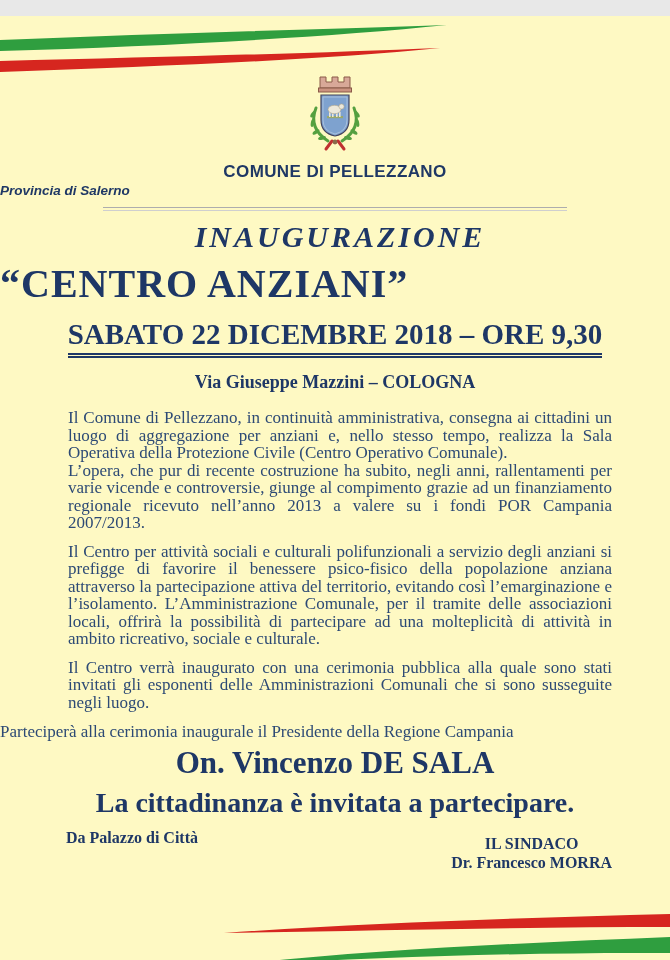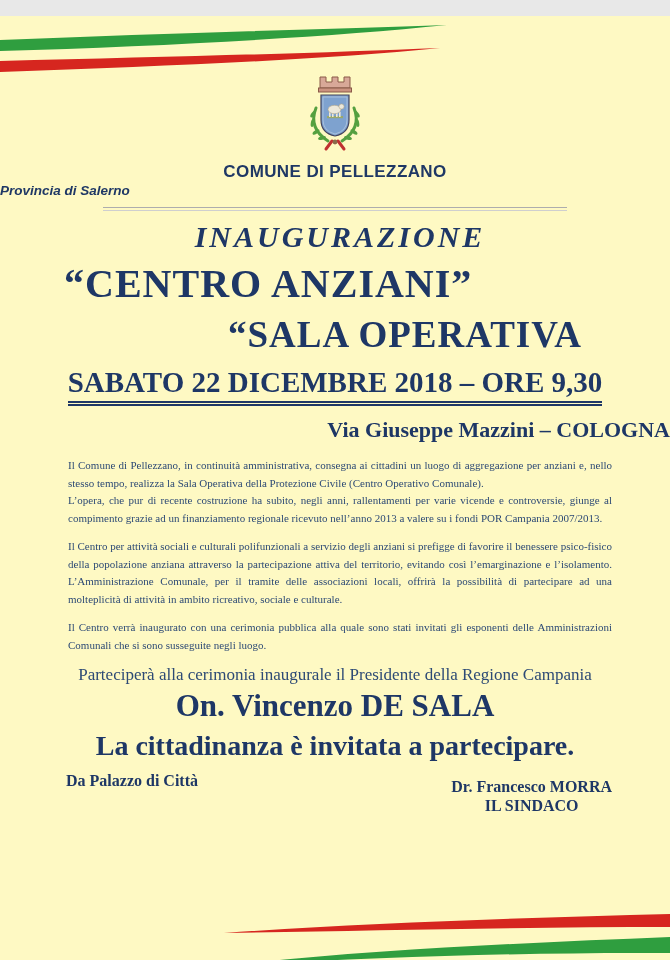--- a/index.html
+++ b/index.html
@@ -53,21 +53,20 @@
     text-align: center;
     font-weight: 700;
     font-style: italic;
     font-size: 30px;
     line-height: 36px;
     letter-spacing: 3px;
     padding-left: 10px;
   }
   .title-centro {
     margin-top: 4px;
-    padding-left: 64px;
     font-weight: 700;
     font-size: 40px;
     line-height: 50px;
     letter-spacing: 1px;
   }
   .title-sala-1 {
     margin-top: 4px;
     margin-left: 140px;
     text-align: center;
     font-weight: 700;
@@ -81,39 +80,39 @@
     font-weight: 700;
     font-size: 37px;
     line-height: 44px;
     letter-spacing: 1px;
   }
   .date-line { margin-top: 8px; text-align: center; font-size: 29px; line-height: 34px; font-weight: 700; }
   .ul-outer { display: inline-block; border-bottom: 2px solid #1e3766; padding-bottom: 1px; }
   .ul-inner { display: inline-block; border-bottom: 2px solid #1e3766; padding-bottom: 2px; }
   .location-line {
     margin-top: 9px;
-    text-align: right;
-    font-weight: 700;
-    font-size: 22px;
+    text-align: center;
+    font-weight: 700;
+    font-size: 18px;
     line-height: 30px;
   }
 
   
   .body-text {
     margin: 12px 58px 0 68px;
-    font-size: 11px;
+    font-size: 17px;
     line-height: 17.5px;
     text-align: justify;
     color: #2d4a75;
   }
   .body-text p { margin: 0; }
   .body-text p.gap { margin-top: 11px; }
 
   
-  .closing-intro { margin-top: 10px; text-align: center; font-size: 17px; line-height: 21px; color: #2d4a75; }
+  .closing-intro { margin-top: 10px; font-size: 17px; line-height: 21px; color: #2d4a75; }
   .guest-name { margin-top: 2px; text-align: center; font-weight: 700; font-size: 31px; line-height: 37px; }
   .invitation { margin-top: 8px; text-align: center; font-weight: 700; font-size: 28px; line-height: 27px; }
 
   .sig-row {
     margin-top: 12px;
     padding: 0 58px 0 66px;
     display: flex;
     justify-content: space-between;
     align-items: flex-start;
   }
@@ -163,43 +162,42 @@
     </svg>
   </div>
 
   <div class="municipality">COMUNE DI PELLEZZANO</div>
   <div class="province">Provincia di Salerno</div>
 
   <div class="divider"></div>
 
   <div class="event-type">INAUGURAZIONE</div>
   <div class="title-centro">“CENTRO ANZIANI”</div>
-  <div class="title-sala-1">“SALA OPERATIVA</div>
 
   <div class="date-line">
     <span class="ul-outer"><span class="ul-inner">SABATO 22 DICEMBRE 2018 – ORE 9,30</span></span>
   </div>
   <div class="location-line">Via Giuseppe Mazzini – COLOGNA</div>
 
   <div class="body-text">
     <p>Il Comune di Pellezzano, in continuità amministrativa, consegna ai cittadini un luogo di aggregazione per anziani e, nello stesso tempo, realizza la Sala Operativa della Protezione Civile (Centro Operativo Comunale).</p>
     <p>L’opera, che pur di recente costruzione ha subito, negli anni, rallentamenti per varie vicende e controversie, giunge al compimento grazie ad un finanziamento regionale ricevuto nell’anno 2013 a valere su i fondi POR Campania 2007/2013.</p>
     <p class="gap">Il Centro per attività sociali e culturali polifunzionali a servizio degli anziani si prefigge di favorire il benessere psico-fisico della popolazione anziana attraverso la partecipazione attiva del territorio, evitando così l’emarginazione e l’isolamento. L’Amministrazione Comunale, per il tramite delle associazioni locali, offrirà la possibilità di partecipare ad una molteplicità di attività in ambito ricreativo, sociale e culturale.</p>
     <p class="gap">Il Centro verrà inaugurato con una cerimonia pubblica alla quale sono stati invitati gli esponenti delle Amministrazioni Comunali che si sono susseguite negli luogo.</p>
   </div>
 
   <div class="closing-intro">Parteciperà alla cerimonia inaugurale il Presidente della Regione Campania</div>
   <div class="guest-name">On. Vincenzo DE SALA</div>
   <div class="invitation">La cittadinanza è invitata a partecipare.</div>
 
   <div class="sig-row">
     <div class="place-line">Da Palazzo di Città</div>
     <div class="sig-block">
+      <div>IL SINDACO</div>
       <div>Dr. Francesco MORRA</div>
-      <div>IL SINDACO</div>
     </div>
   </div>
 
   <svg class="ribbon-bottom" width="448" height="62" viewBox="0 0 448 62" aria-hidden="true">
     <path d="M448,4 C300,8 140,13 2,23 C140,21 300,17 448,17 Z" fill="#d6261f"></path>
     <path d="M448,27 C300,33 140,40 0,56 C140,48 300,42 448,43 Z" fill="#2f9e3f"></path>
   </svg>
 
 </div>
 

